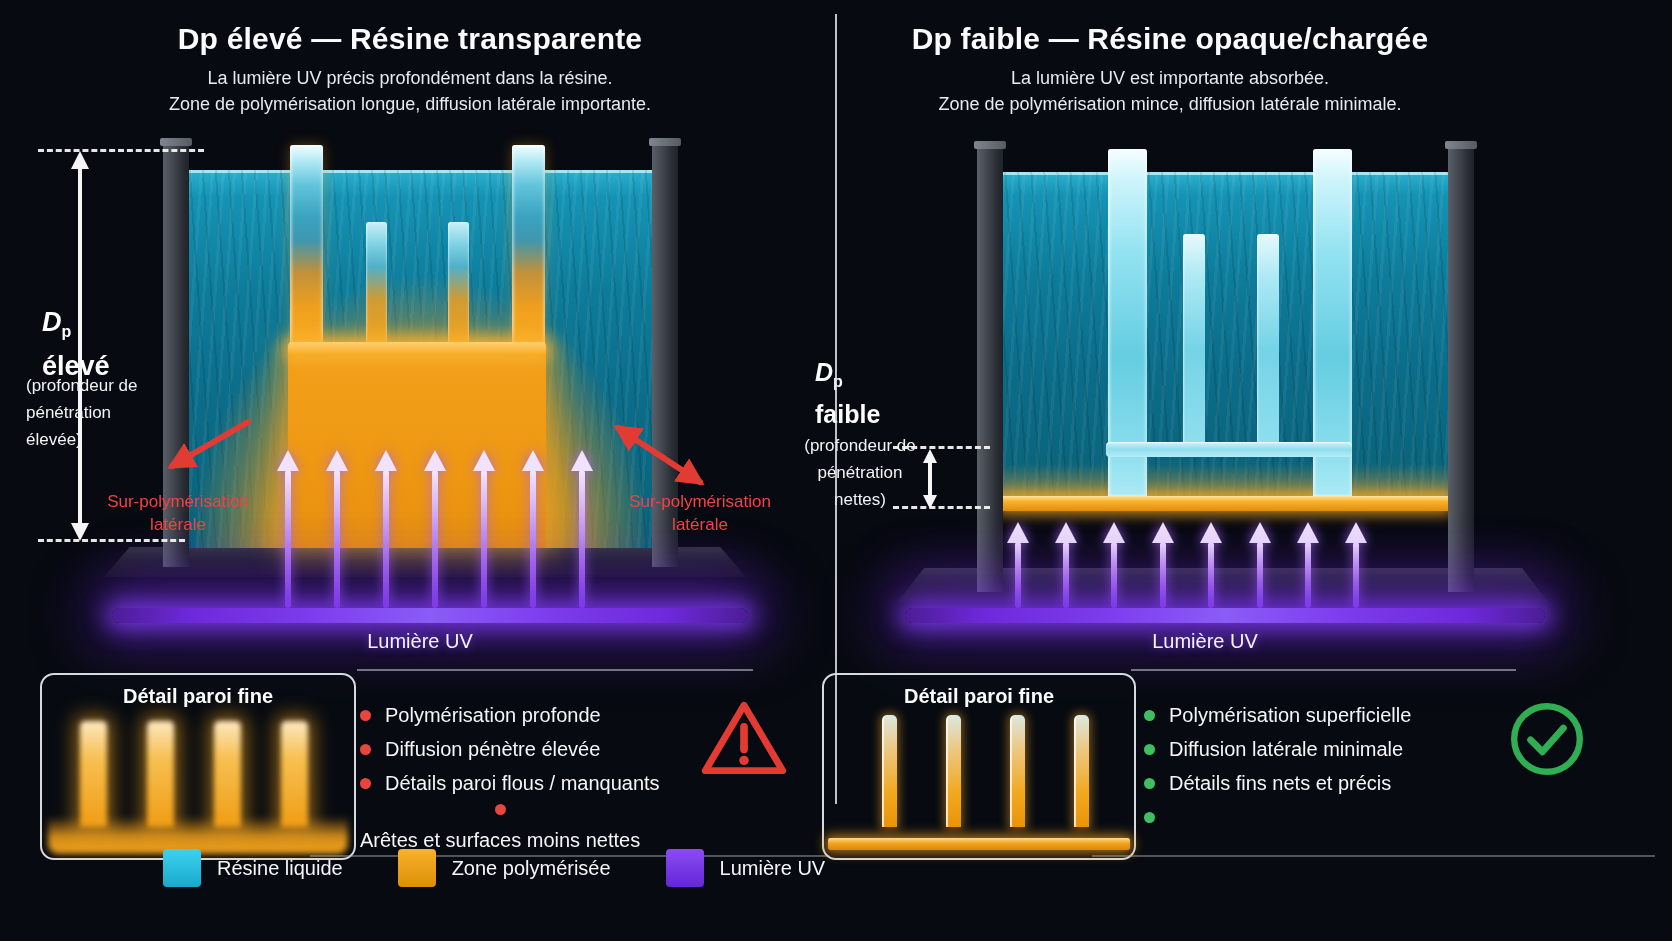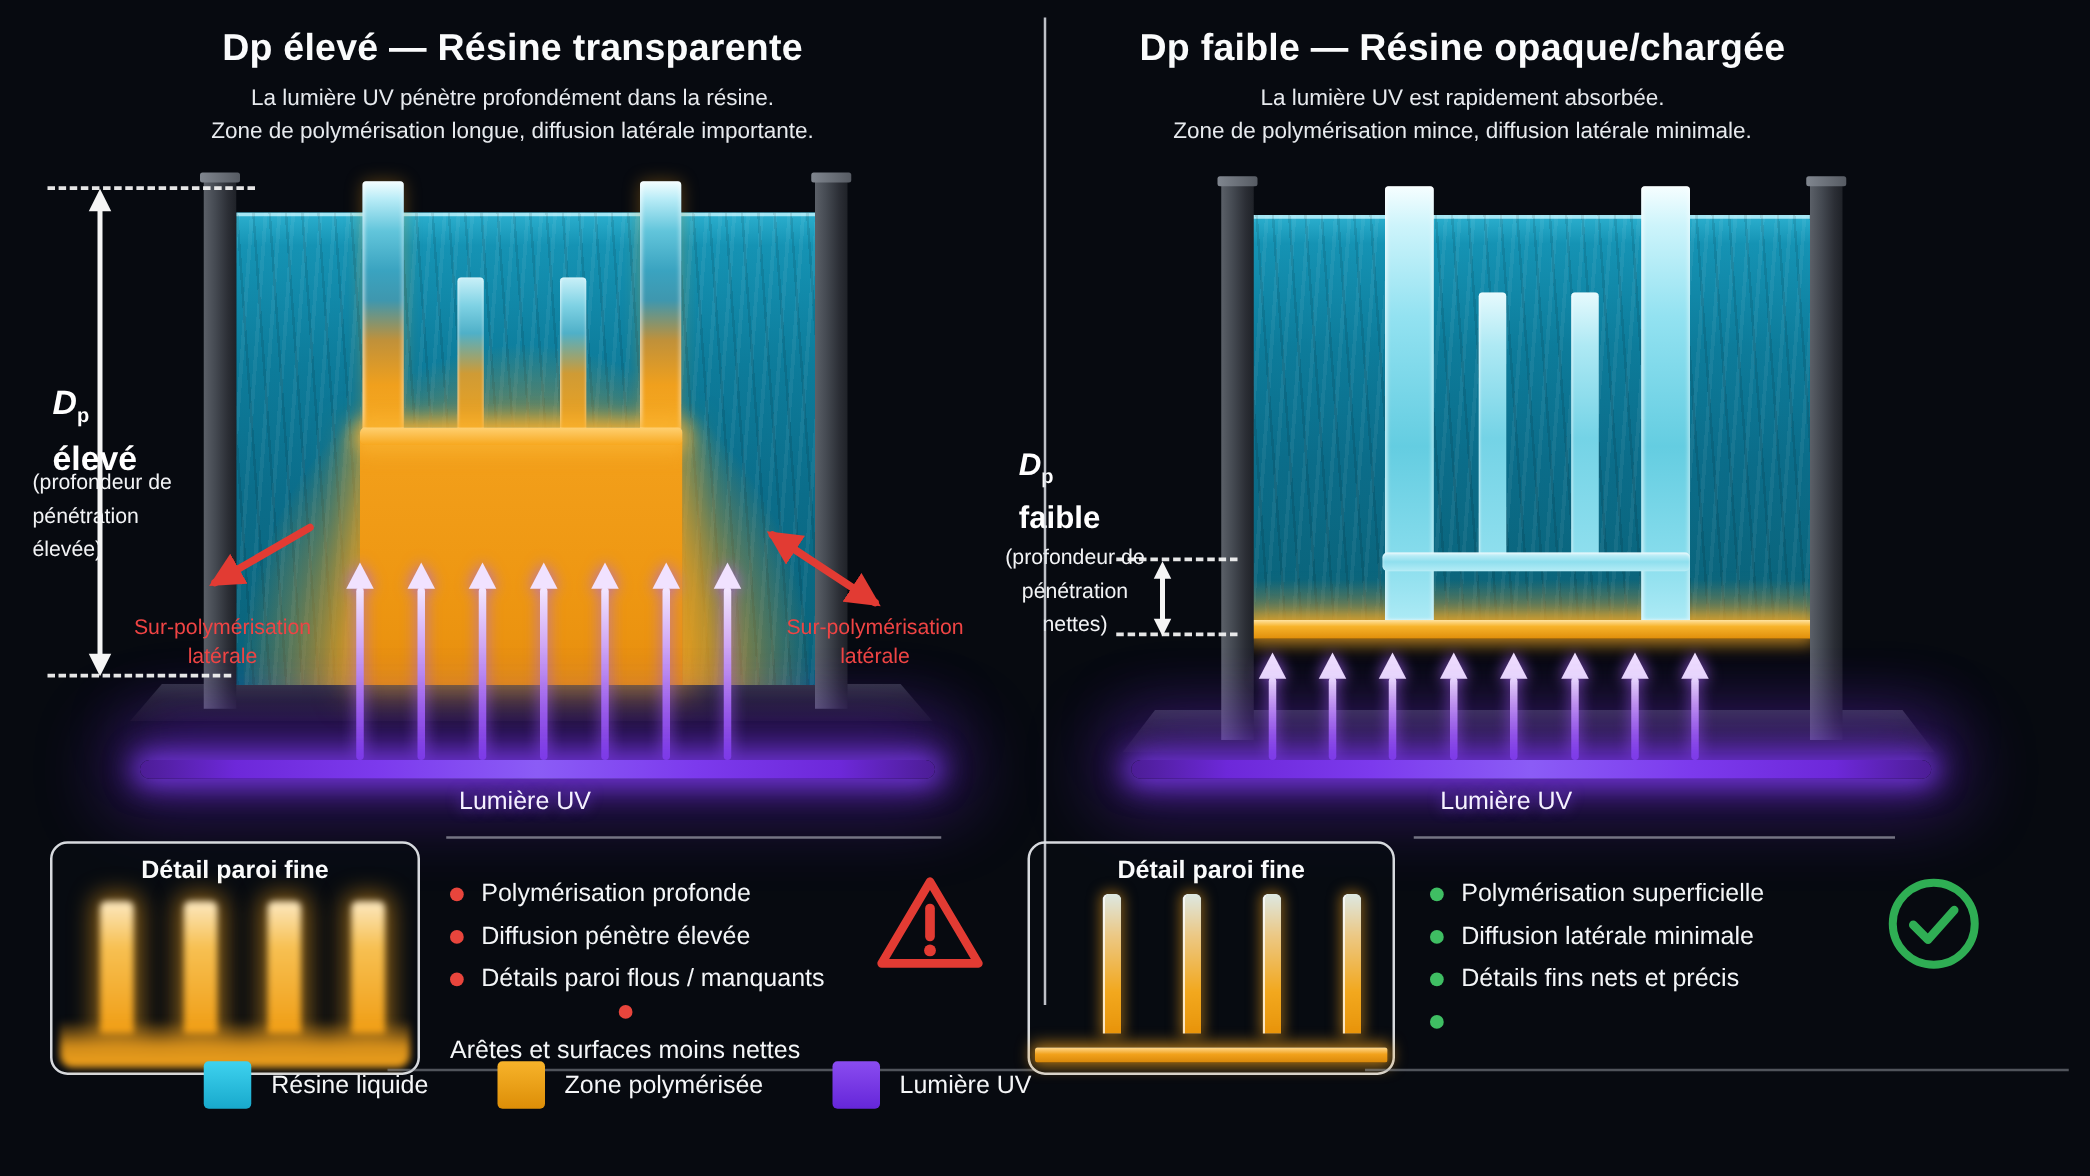--- a/index.html
+++ b/index.html
@@ -88,21 +88,21 @@
   .varrow.small::after { bottom:-13px; border-left-width:7px; border-right-width:7px; border-top:14px solid #f5f5f5; }
 
   .dplabel { position:absolute; font-size:27px; font-weight:bold; color:#fff; line-height:34px; }
   .dplabel sub { font-size:16px; }
   .dpnotes { position:absolute; font-size:17px; color:#f2f3f5; line-height:27px; }
 
   .redlab { position:absolute; width:180px; text-align:center; font-size:17px; line-height:23px; color:#ef4444; }
 
   
   .inset { position:absolute; width:292px; height:183px; border:2px solid #d7dade; border-radius:14px;
-    background:rgba(8,12,18,.65); }
+    background:rgba(8,12,18,.65);padding-left:20px; }
   .inset-title { position:absolute; top:10px; left:0; right:0; text-align:center;
     font-size:20px; font-weight:600; color:#fafbfc; }
   .ipil { position:absolute; border-radius:5px 5px 0 0; }
   .pl { width:27px; top:46px; height:106px;
     background:linear-gradient(180deg,#fce8c0 0%,#f7c052 35%,#f09d14 100%);
     filter:blur(2.5px); box-shadow:0 0 18px 6px rgba(243,162,28,.55); }
   .pbase-l { position:absolute; left:6px; right:6px; bottom:4px; height:38px; border-radius:0 0 10px 10px;
     background:linear-gradient(180deg,rgba(240,157,20,0) 0%,rgba(243,162,28,.85) 55%,#f2a21c 100%);
     filter:blur(3px); }
   .pr { width:13px; top:40px; height:112px;
@@ -128,21 +128,21 @@
 
   .divider { position:absolute; left:835px; top:14px; width:2px; height:790px; background:rgba(222,226,232,.85); }
 </style>
 </head>
 <body>
 
 <div id="canvas">
 
   <div>
     <div class="ptitle" style="left:60px;">Dp élevé — Résine transparente</div>
-    <div class="psub" style="left:60px; top:68px;">La lumière UV pénètre profondément dans la résine.</div>
+    <div class="psub" style="left:60px; top:68px;">La lumière UV précis profondément dans la résine.</div>
     <div class="psub" style="left:60px; top:94px;">Zone de polymérisation longue, diffusion latérale importante.</div>
 
     <div class="platform" style="left:104px; top:547px; width:642px; height:30px;"></div>
     <div class="liquid" style="left:189px; top:170px; width:463px; height:378px;">
       <div class="tex"></div>
     </div>
     <div class="bell"></div>
     <div class="bellcore"></div>
     <div class="wl" style="left:290px; top:145px; height:199px;"></div>
     <div class="wl" style="left:512px; top:145px; height:199px;"></div>
@@ -223,21 +223,21 @@
 
     <svg class="abs" style="left:701px; top:698px;" width="86" height="80" viewBox="0 0 100 90">
       <path d="M50 7 L95 83 L5 83 Z" fill="none" stroke="#e23b33" stroke-width="8" stroke-linejoin="round"></path>
       <line x1="50" y1="32" x2="50" y2="58" stroke="#e23b33" stroke-width="9" stroke-linecap="round"></line>
       <circle cx="50" cy="71" r="5.5" fill="#e23b33"></circle>
     </svg>
   </div>
 
   <div>
     <div class="ptitle" style="left:830px; width:680px;">Dp faible — Résine opaque/chargée</div>
-    <div class="psub" style="left:830px; top:68px; width:680px;">La lumière UV est rapidement absorbée.</div>
+    <div class="psub" style="left:830px; top:68px; width:680px;">La lumière UV est importante absorbée.</div>
     <div class="psub" style="left:830px; top:94px; width:680px;">Zone de polymérisation mince, diffusion latérale minimale.</div>
 
     <div class="platform" style="left:898px; top:568px; width:650px; height:34px;"></div>
     <div class="liquid rliq" style="left:1001px; top:172px; width:447px; height:326px;">
       <div class="tex"></div>
     </div>
     <div class="strip"></div>
     <div class="wr" style="left:1108px; top:149px; height:347px;"></div>
     <div class="wr" style="left:1313px; top:149px; height:347px;"></div>
     <div class="pr2" style="left:1183px; top:234px; height:212px;"></div>

